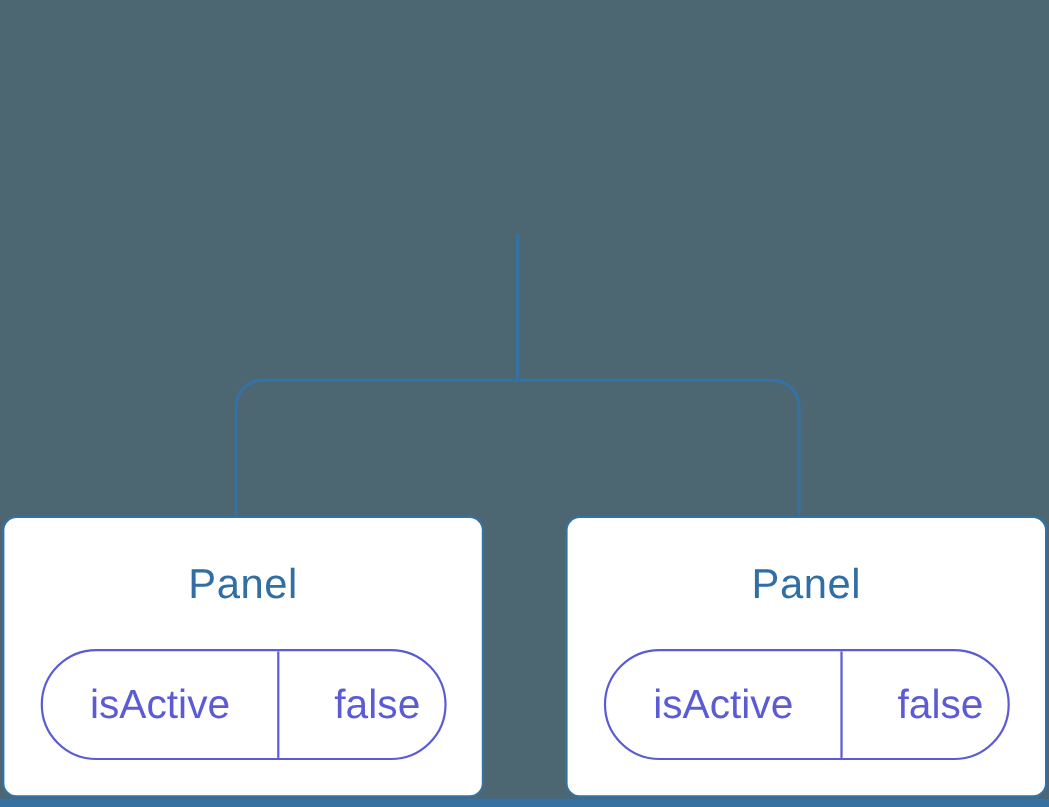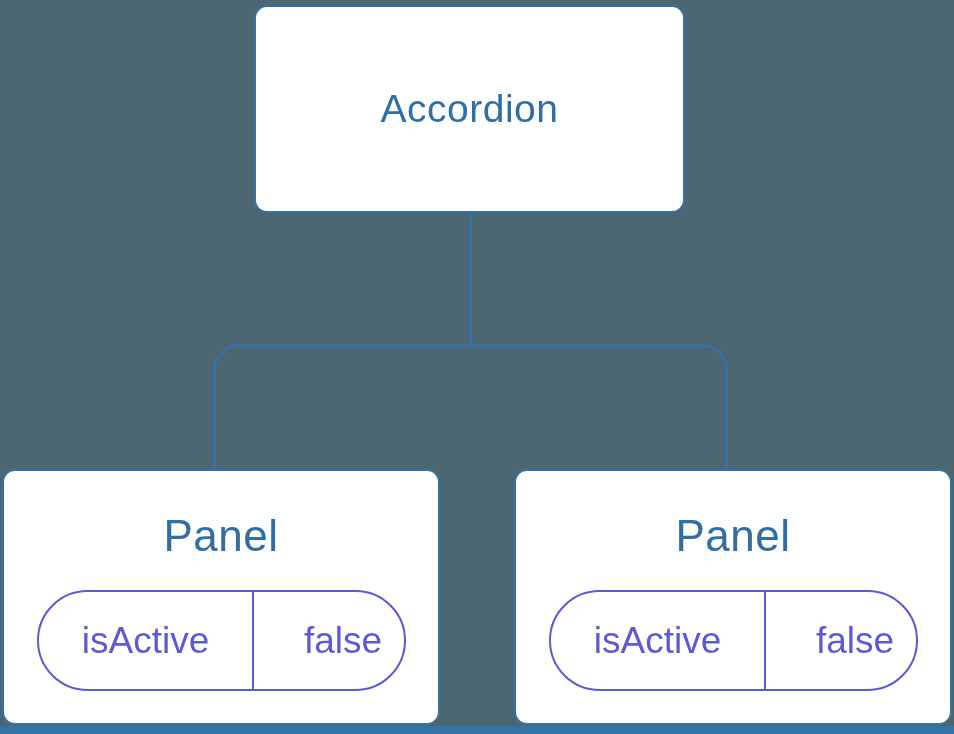--- a/index.html
+++ b/index.html
@@ -44,21 +44,21 @@
     top: 469px;
     width: 438px; height: 256px;
   }
   .panel-left  { left: 2px; }
   .panel-right { left: 514px; }
   .panel-title {
     position: absolute;
     top: 40px; left: 0;
     width: 100%;
     text-align: center;
-    font-size: 44px;
+    font-size: 38px;
     font-weight: 500;
     color: var(--nodeText);
     letter-spacing: 0.5px;
   }
   
   .state-pill {
     position: absolute;
     left: 33px; top: 119px;
     width: 369px; height: 101px;
     border: 2.5px solid var(--stateAccent);
@@ -101,23 +101,20 @@
     left: 0; top: 726px;
     width: 954px; height: 8px;
     background: var(--line);
   }
 </style>
 </head>
 <body>
 
 <div class="canvas">
 
-  <div class="node root-node">
-    <span class="node-label">Accordion</span>
-  </div>
 
   <div class="stem"></div>
   <div class="bracket"></div>
 
   <div class="node panel-node panel-left">
     <div class="panel-title">Panel</div>
     <div class="state-pill">
       <span class="pill-cell pill-key">isActive</span>
       <span class="pill-cell pill-value">false</span>
     </div>

